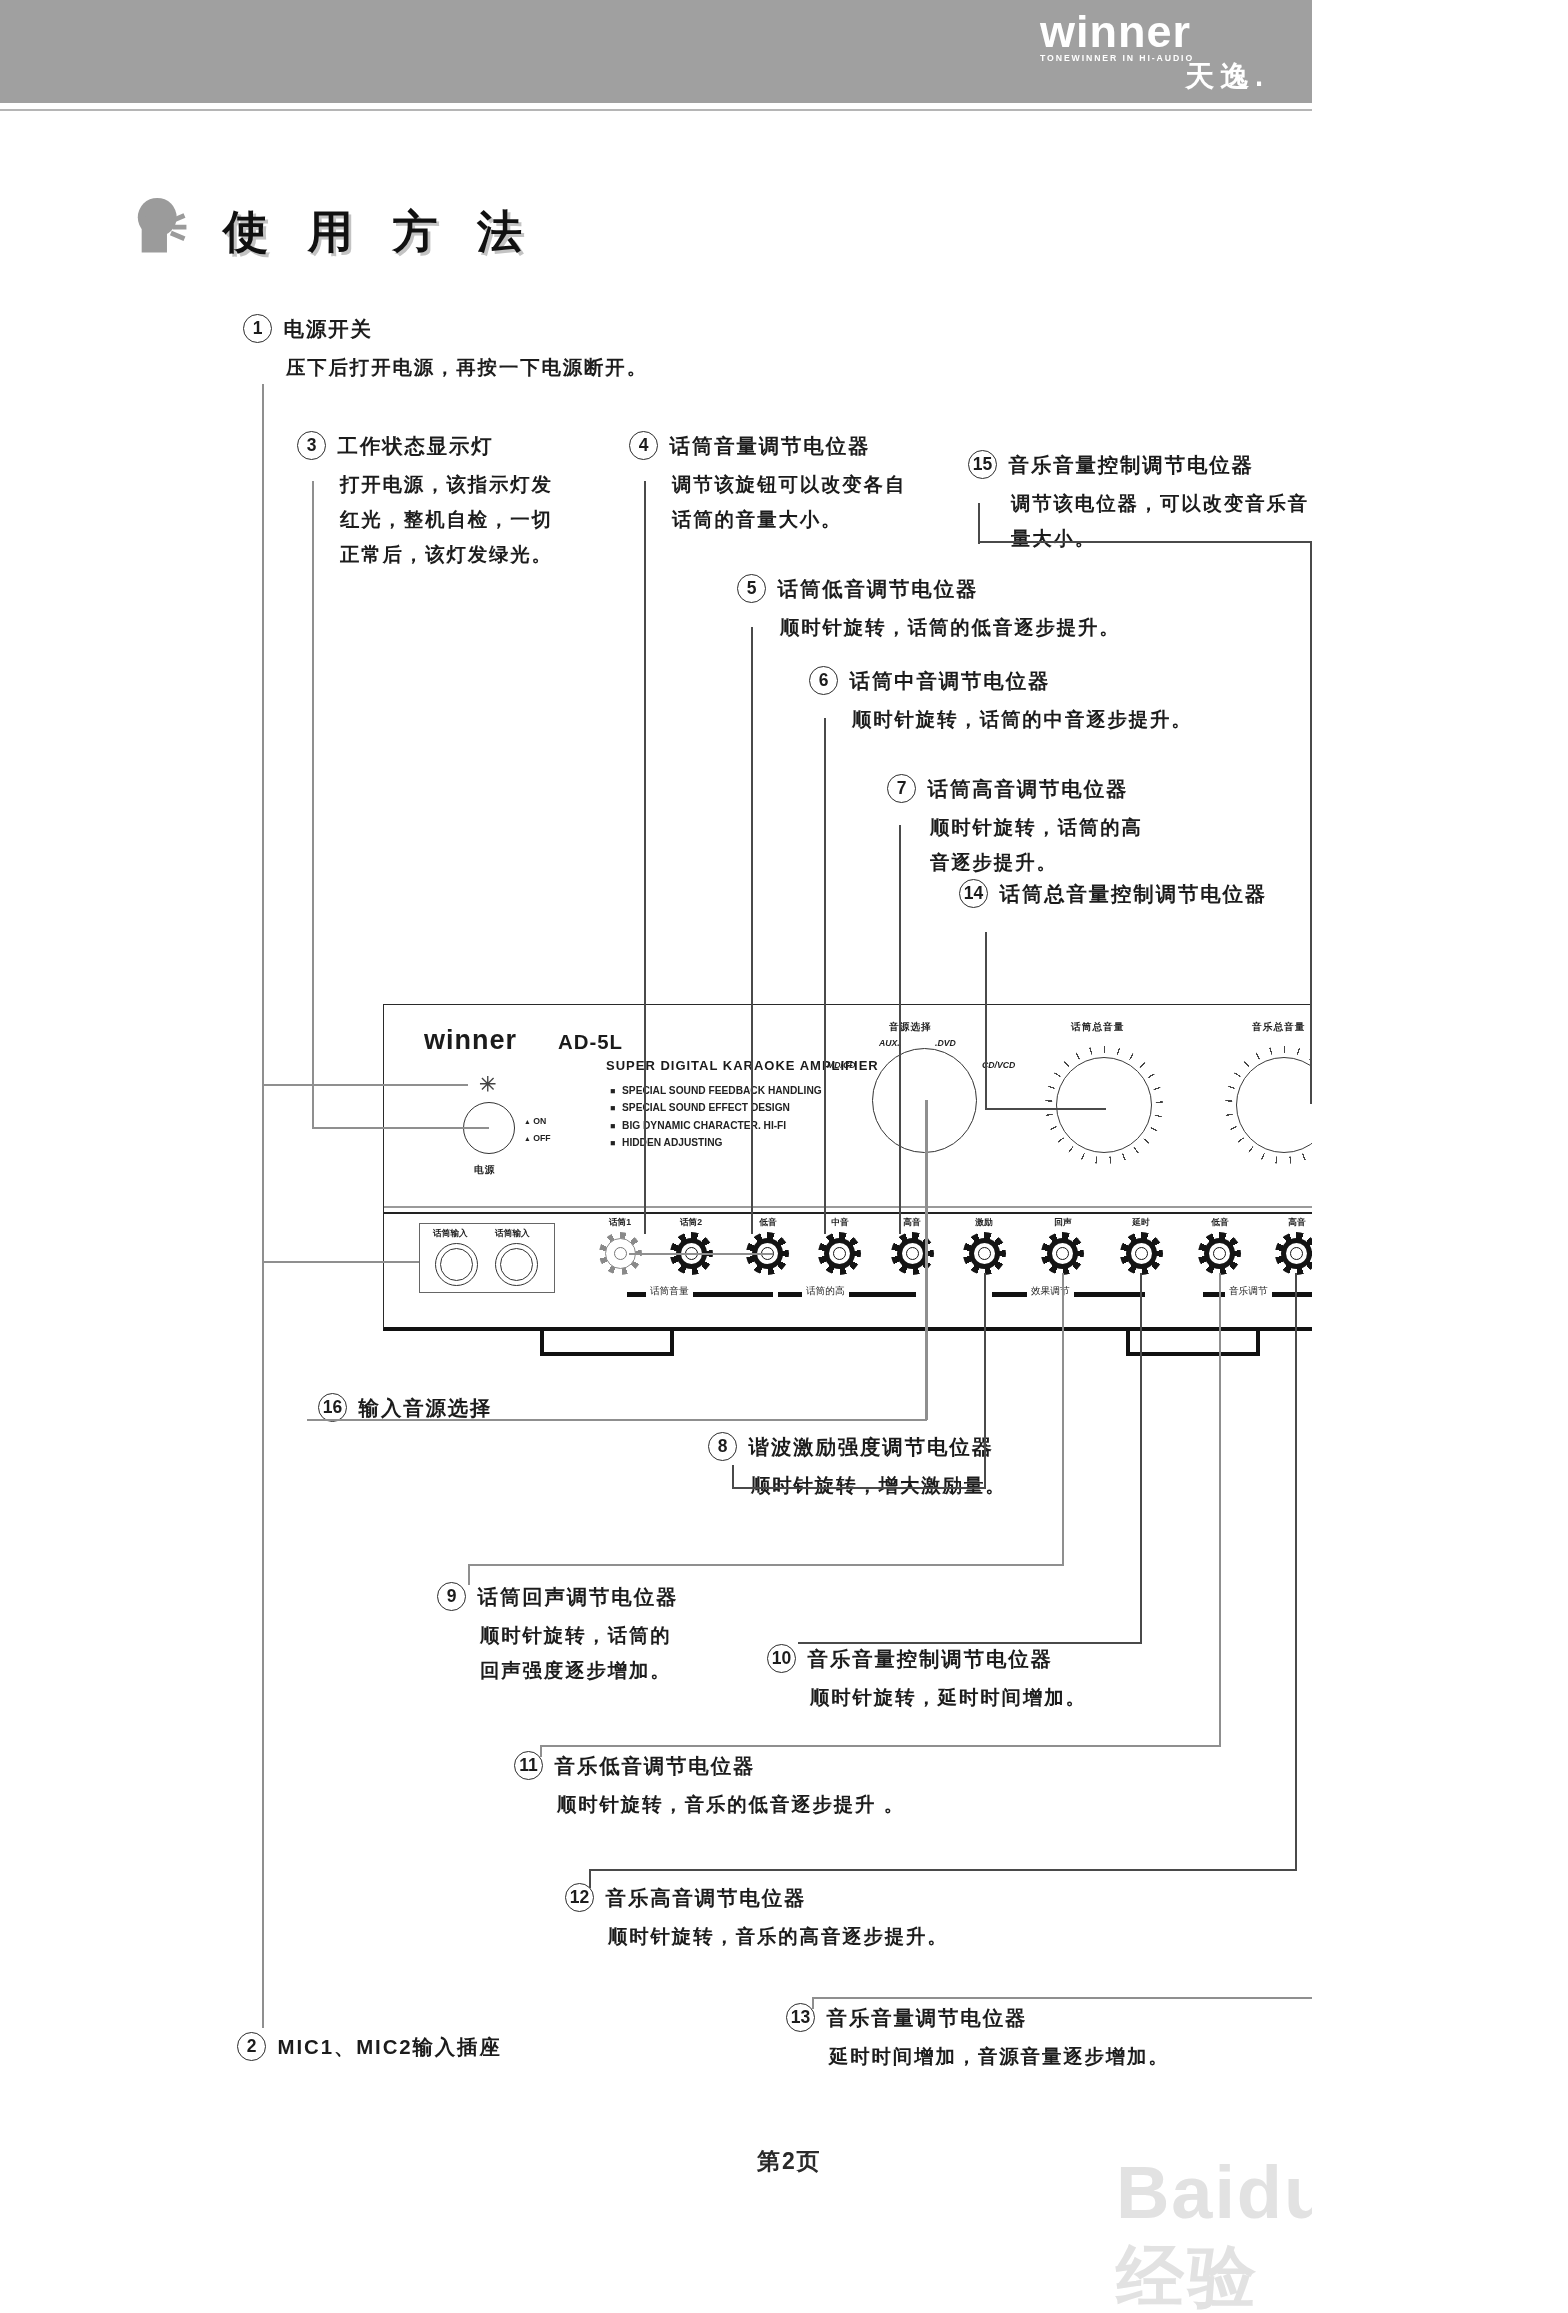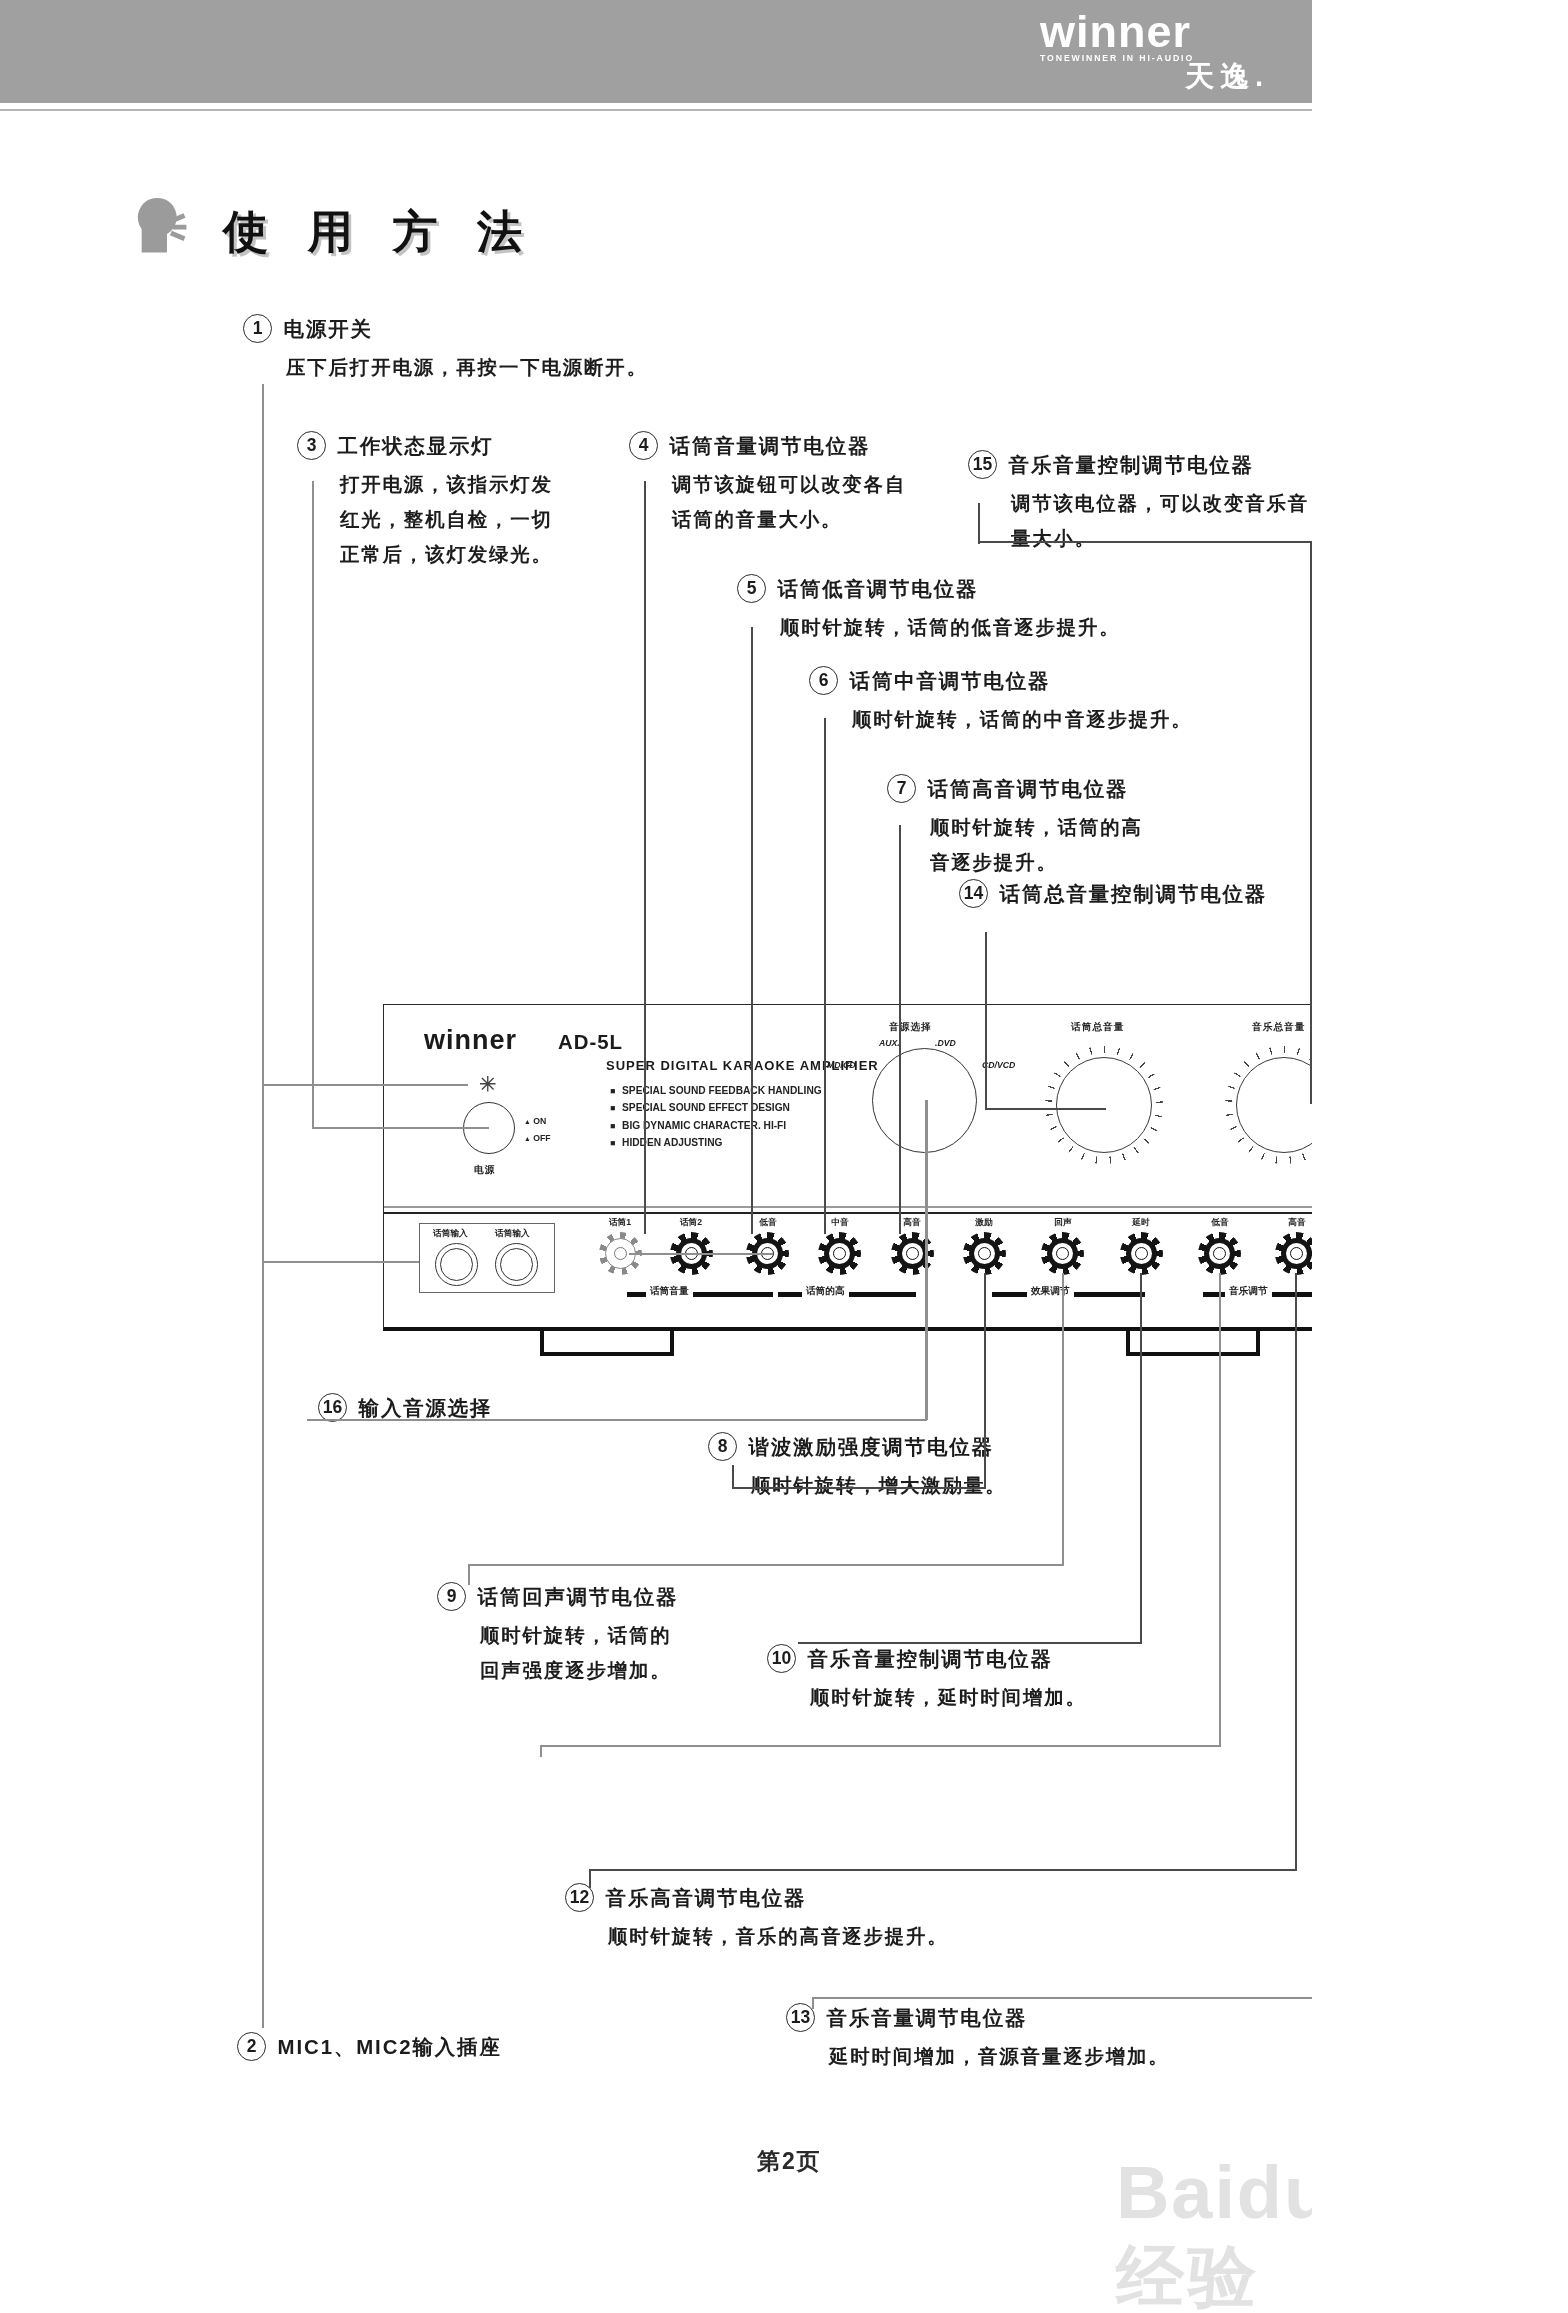--- a/index.html
+++ b/index.html
@@ -56,21 +56,21 @@
   .gt{position:absolute;inset:0;border-radius:50%;
       background:repeating-conic-gradient(#141414 0deg 20deg,#fff 20deg 40deg);}
   .gi{position:absolute;inset:5.8px;border-radius:50%;background:#141414;}
   .gr{position:absolute;inset:10.7px;border-radius:50%;background:#fff;}
   .gc{position:absolute;inset:14.6px;border-radius:50%;border:1.9px solid #141414;background:#fff;box-sizing:border-box;}
   .gear.ghost .gt{background:repeating-conic-gradient(#8a8a8a 0deg 16deg,#fff 16deg 40deg);}
   .gear.ghost .gi{background:#fff;border:1.9px solid #8a8a8a;box-sizing:border-box;}
   .gear.ghost .gc{border-color:#777;}
   .klabel{position:absolute;z-index:4;width:78px;text-align:center;font-size:8.7px;font-weight:bold;color:#222;}
   .grp{position:absolute;height:4.9px;background:#111;z-index:3;}
-  .grplabel{position:absolute;z-index:4;font-size:9.7px;font-weight:bold;background:#fff;padding:0 3.9px;color:#222;text-align:right;}
+  .grplabel{position:absolute;z-index:4;font-size:9.7px;font-weight:normal;background:#fff;padding:0 3.9px;color:#222;text-align:right;}
   .micbox{position:absolute;left:419px;top:1223px;width:136px;height:70px;border:1.9px solid #666;
           box-sizing:border-box;z-index:2;background:#fff;}
   .jack{position:absolute;width:43px;height:43px;border:1.9px solid #333;border-radius:50%;z-index:3;box-sizing:border-box;background:#fff;}
   .jack .in{position:absolute;inset:3.9px;border:1.9px solid #333;border-radius:50%;}
   
   .pageno{position:absolute;left:757px;top:2146px;font-size:23px;font-weight:bold;color:#2a2a2a;letter-spacing:1.9px;}
   .wm{position:absolute;left:1116px;top:2131px;color:#e2e2e2;z-index:2;}
   .wm .big{font-size:74px;font-weight:bold;letter-spacing:1.9px;line-height:78px;display:inline-block;}
   .wm .cnbig{font-size:68px;font-weight:bold;letter-spacing:3.9px;display:inline-block;vertical-align:5.8px;}
   .wm .url{font-size:32px;font-weight:bold;letter-spacing:1.9px;margin-top:13.6px;color:#e6e6e6;}
@@ -190,20 +190,27 @@
   </div>
 
   <div class="ann" style="left:767px;top:1644px;">
     <div class="hd">
         <span class="num">10</span>
         <span class="ttl">音乐音量控制调节电位器</span>
       </div>
     <div class="ds">顺时针旋转，延时时间增加。</div>
   </div>
 
+  <div class="ann" style="left:514px;top:1751px;">
+    <div class="hd">
+        <span class="num">11</span>
+        <span class="ttl">音乐低音调节电位器</span>
+      </div>
+    <div class="ds">顺时针旋转，音乐的低音逐步提升 。</div>
+  </div>
 
   <div class="ann" style="left:565px;top:1883px;">
     <div class="hd">
         <span class="num">12</span>
         <span class="ttl">音乐高音调节电位器</span>
       </div>
     <div class="ds">顺时针旋转，音乐的高音逐步提升。</div>
   </div>
 
   <div class="ann" style="left:237px;top:2032px;">

